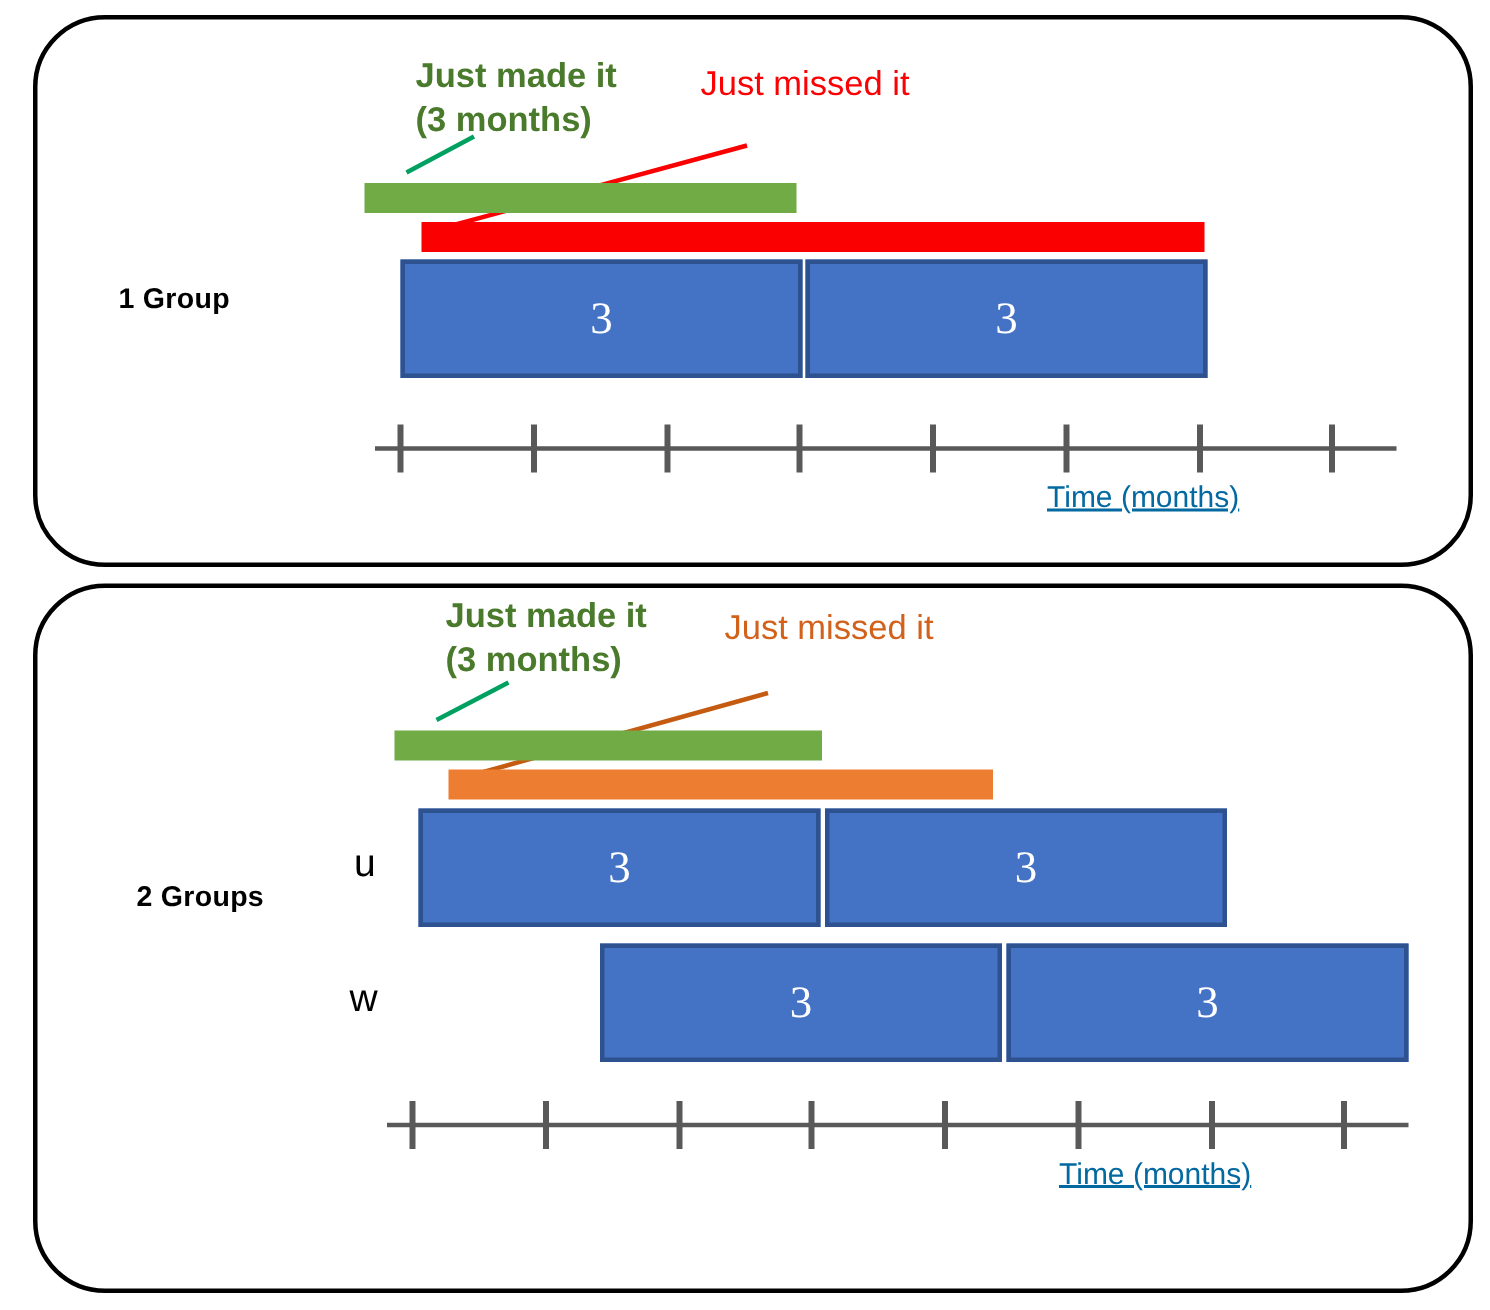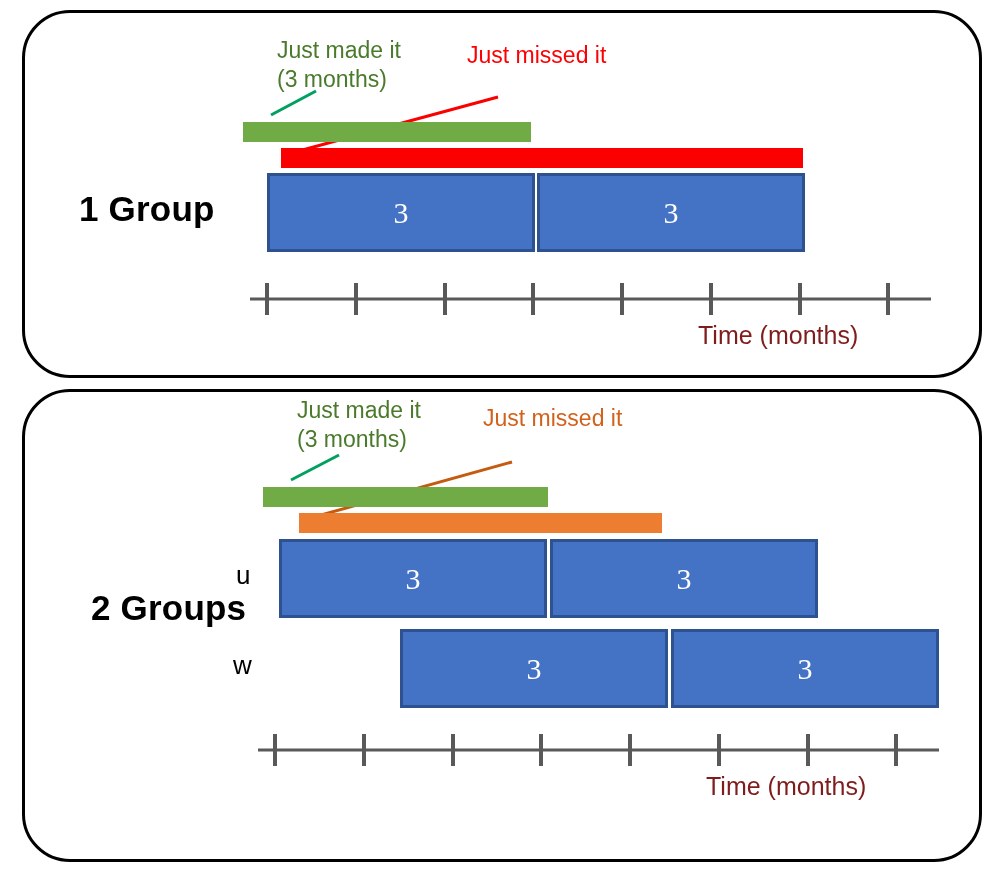--- a/index.html
+++ b/index.html
@@ -26,33 +26,33 @@
     border: 3px solid #000000;
     border-radius: 48px;
     background: #ffffff;
   }
   #panel-top { left: 22px; top: 10px; width: 960px; height: 368px; }
   #panel-bottom { left: 22px; top: 389px; width: 960px; height: 473px; }
 
   .panel-title {
     position: absolute;
     font-weight: bold;
-    font-size: 35px;
+    font-size: 19px;
     color: #000000;
     white-space: nowrap;
     letter-spacing: 0.2px;
   }
 
   .annot {
     position: absolute;
     font-size: 23px;
     line-height: 29px;
     white-space: nowrap;
   }
-  .annot-green { color: #4a7a2b; }
+  .annot-green { color: #4a7a2b; font-weight: bold; }
   .annot-red   { color: #fb0104; }
   .annot-orange{ color: #d2621b; }
 
   .bar {
     position: absolute;
   }
   .bar-green  { background: #70ab46; }
   .bar-red    { background: #fb0000; }
   .bar-orange { background: #ed7d31; }
 
@@ -71,23 +71,24 @@
 
   .row-label {
     position: absolute;
     font-size: 26px;
     color: #000000;
     white-space: nowrap;
   }
 
   .axis-label {
     position: absolute;
-    font-size: 25px;
-    color: #7f1d1d;
-    white-space: nowrap;
+    font-size: 20px;
+    color: #0369a1;
+    white-space: nowrap;
+    text-decoration: underline;
   }
 
   .axis-svg {
     position: absolute;
     overflow: visible;
   }
   .connector {
     position: absolute;
     overflow: visible;
   }

